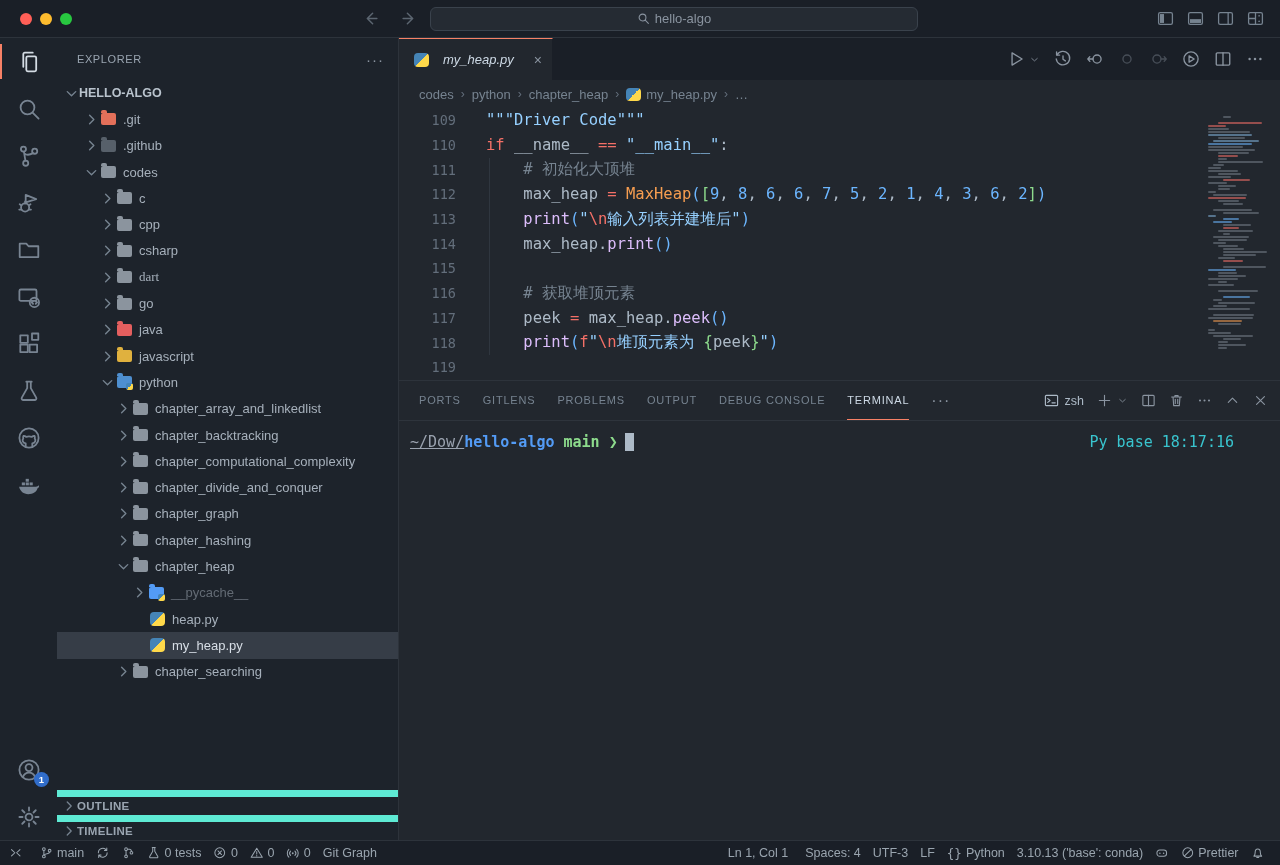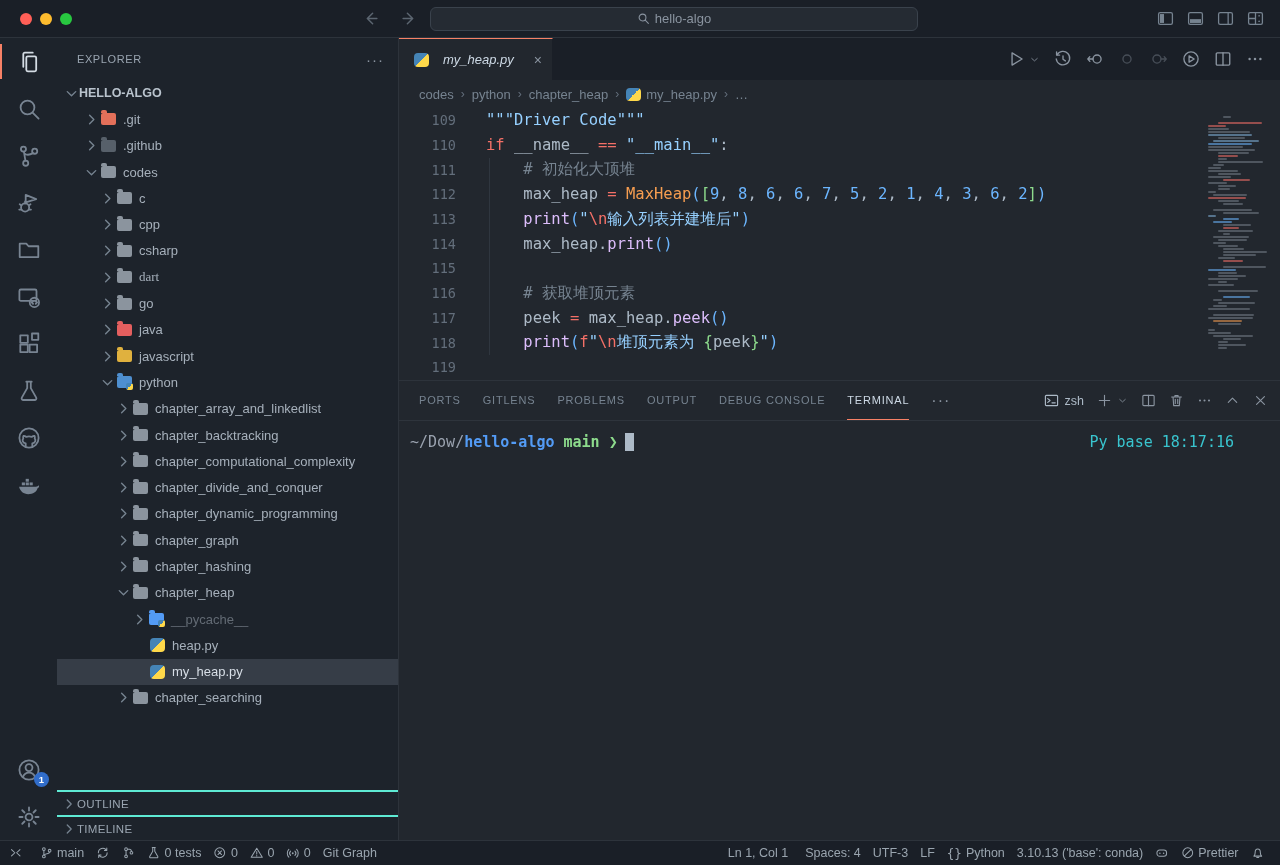--- a/index.html
+++ b/index.html
@@ -45,22 +45,22 @@
   .chev { width:16px; height:16px; flex:0 0 16px; display:flex; align-items:center; justify-content:center; color:#768390; }
   .chev svg { display:block; }
   .chev.open svg { transform:rotate(90deg); }
   .ticon { width:15px; height:12px; border-radius:2px; margin:0 7px 0 2px; position:relative; flex:0 0 15px; }
   .ticon.fold::before { content:""; position:absolute; top:-3px; left:0; width:6px; height:3px;
     border-radius:2px 2px 0 0; background:inherit; }
   .ticon.pymod::after { content:""; position:absolute; right:-1px; bottom:-2px; width:7px; height:7px;
     border-radius:2px; background:linear-gradient(135deg,#4584b6 50%,#ffd94a 50%); }
   .ticon.pyfile { width:14px; height:14px; margin:0 7px 0 3px; border-radius:4px;
     background:linear-gradient(135deg,#4584b6 50%,#ffd94a 50%); }
-  .sb-section { height:25px; border-top:2px solid #5eead4; display:flex; align-items:center;
-    padding-left:4px; font-weight:normal; font-size:11.5px; color:#9aa5b1; letter-spacing:.3px; }
+  .sb-section { height:25px; border-top:7px solid #5eead4; display:flex; align-items:center;
+    padding-left:4px; font-weight:bold; font-size:11.5px; color:#9aa5b1; letter-spacing:.3px; }
 
   
   .editorcol { flex:1; display:flex; flex-direction:column; min-width:0; background:#22272e; }
   .tabstrip { height:42px; background:#1a1f27; display:flex; align-items:stretch; flex:0 0 42px; }
   .tab { width:154px; background:#22272e; border-top:1.5px solid #f78166; border-right:1px solid #1a1f27;
     display:flex; align-items:center; padding:0 10px 0 12px; gap:7px; color:#cdd9e5; font-size:13px; font-style:italic; }
   .tab .close { margin-left:auto; color:#8a94a0; font-style:normal; font-size:14px; }
   .ed-actions { margin-left:auto; display:flex; align-items:center; gap:14px; padding-right:16px; color:#8a94a0; }
   .ed-actions .dim { opacity:.4; }
 
@@ -420,29 +420,20 @@
             <span class="tlabel">chapter_computational_complexity</span>
           </div>
           <div class="trow" style="padding-left: 58px;">
             <span class="chev">
               <svg viewBox="0 0 16 16" width="15" height="15" fill="none" stroke="currentColor" stroke-width="1.5" stroke-linecap="round" stroke-linejoin="round">
                 <path d="M6 3.5L10.5 8 6 12.5"></path>
               </svg>
             </span>
             <span class="ticon fold" style="background: rgb(139, 148, 158);"></span>
             <span class="tlabel">chapter_divide_and_conquer</span>
-          </div>
-          <div class="trow" style="padding-left: 58px;">
-            <span class="chev">
-              <svg viewBox="0 0 16 16" width="15" height="15" fill="none" stroke="currentColor" stroke-width="1.5" stroke-linecap="round" stroke-linejoin="round">
-                <path d="M6 3.5L10.5 8 6 12.5"></path>
-              </svg>
-            </span>
-            <span class="ticon fold" style="background: rgb(139, 148, 158);"></span>
-            <span class="tlabel">chapter_dynamic_programming</span>
           </div>
           <div class="trow" style="padding-left: 58px;">
             <span class="chev">
               <svg viewBox="0 0 16 16" width="15" height="15" fill="none" stroke="currentColor" stroke-width="1.5" stroke-linecap="round" stroke-linejoin="round">
                 <path d="M6 3.5L10.5 8 6 12.5"></path>
               </svg>
             </span>
             <span class="ticon fold" style="background: rgb(139, 148, 158);"></span>
             <span class="tlabel">chapter_graph</span>
           </div>
@@ -791,21 +782,21 @@
                 </span>
                 <span class="icn">
                   <svg viewBox="0 0 16 16" width="15" height="15" fill="none" stroke="currentColor" stroke-width="1.2" stroke-linecap="round" stroke-linejoin="round">
                     <path d="M3.8 3.8l8.4 8.4M12.2 3.8l-8.4 8.4"></path>
                   </svg>
                 </span>
               </span>
           </div>
         </div>
         <div class="term">
-          <div class="prompt" id="prompt"><span style="color: rgb(155, 163, 176);">~/Dow/</span><span style="color: rgb(83, 155, 245); font-weight: bold;">hello-algo</span><span style="color: rgb(141, 219, 140); font-weight: bold;"> main</span><span style="color: rgb(141, 219, 140); font-weight: bold;"> ❯</span><span class="cursor"></span></div>
+          <div class="prompt" id="prompt"><span style="color: rgb(155, 163, 176); text-decoration: underline;">~/Dow/</span><span style="color: rgb(83, 155, 245); font-weight: bold;">hello-algo</span><span style="color: rgb(141, 219, 140); font-weight: bold;"> main</span><span style="color: rgb(141, 219, 140); font-weight: bold;"> ❯</span><span class="cursor"></span></div>
           <div class="term-right" id="termright" style="color: rgb(57, 197, 207);">Py base 18:17:16</div>
         </div>
       </div>
     </div>
   </div>
 
   <div class="statusbar">
     <span id="sbleft" style="display:flex;align-items:center;height:100%">
         <span class="sb-item">
           <span class="icn">

